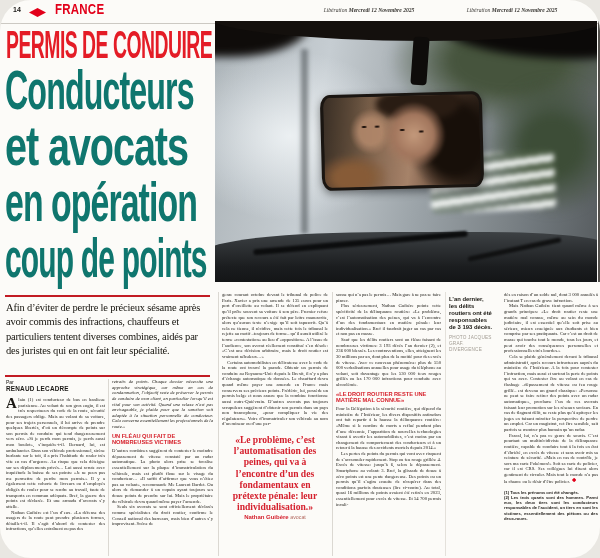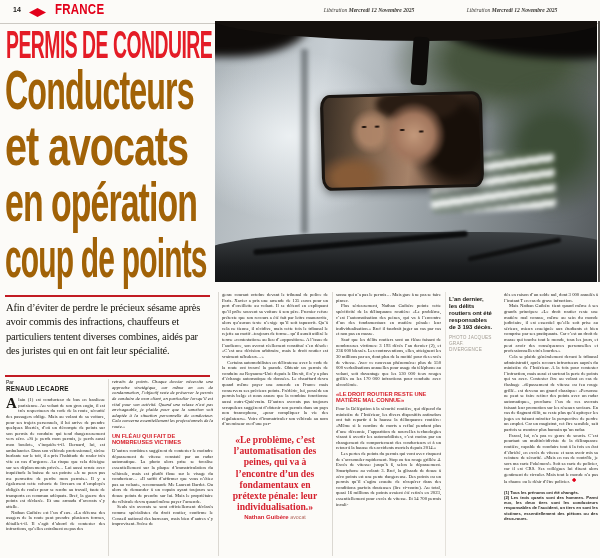--- a/index.html
+++ b/index.html
@@ -1,35 +1,35 @@
 <!DOCTYPE html>
 <html><head>
 <meta charset="utf-8">
 <style>
   html,body{margin:0;padding:0;background:#e9e7e2;}
   #page{position:relative;width:600px;height:558px;background:#fcfbf8;overflow:hidden;
-        font-family:"Liberation Sans",sans-serif;}
+        font-family:"Liberation Sans",sans-serif;border-radius:31px;}
   .abs{position:absolute;}
 
   
   .pagenum{left:13px;top:6px;font-size:7px;font-weight:bold;color:#1c1a17;}
   .lib-diamond{left:29px;top:8px;width:17px;height:9px;background:#e2001a;
         clip-path:polygon(50% 0,100% 50%,50% 100%,0 50%);}
   .section{left:55px;top:1px;font-size:14px;font-weight:bold;color:#e2001a;
         letter-spacing:.3px;transform:scaleX(.82);transform-origin:0 0;white-space:nowrap;}
   .toprule{left:0;top:23px;width:600px;height:1px;background:#ccc9c3;}
   .edition{top:7px;font-size:5.6px;color:#3a3834;font-family:"Liberation Serif",serif;
         font-style:italic;white-space:nowrap;transform:translateX(-50%);}
   .edition b{font-style:italic;}
   .ed-center{left:369px;} .ed-right{left:512px;}
 
   
   .kicker{left:6px;top:27px;font-size:38px;line-height:36px;font-weight:bold;color:#e41c26;
         letter-spacing:-1px;white-space:nowrap;transform:scaleX(.51);transform-origin:0 0;}
-  .headline{left:5px;top:62px;color:#a16207;font-weight:bold;letter-spacing:-1.5px;}
+  .headline{left:5px;top:62px;color:#0f766e;font-weight:bold;letter-spacing:-1.5px;}
   .headline span{display:block;font-size:55px;line-height:56px;white-space:nowrap;
         transform-origin:0 0;}
   .h-l0{transform:scaleX(.585);} .h-l1{transform:scaleX(.72);}
   .h-l2{transform:scaleX(.615);} .h-l3{transform:scaleX(.545);}
 
   .redrule{left:5px;width:205px;height:1.5px;background:#c21b24;}
   .rr1{top:295px;} .rr2{top:375px;}
 
   .standfirst{left:6px;top:300px;width:215px;font-family:"Liberation Serif",serif;
         font-size:11px;line-height:14.4px;color:#17150f;letter-spacing:-.2px;

